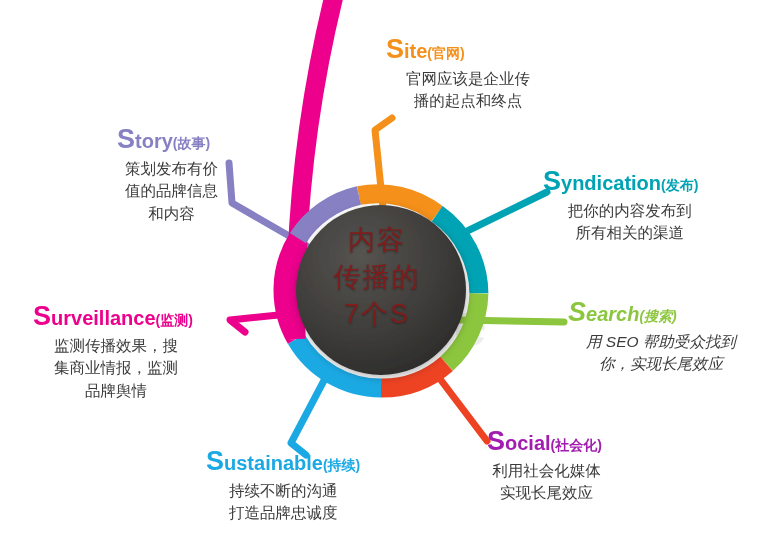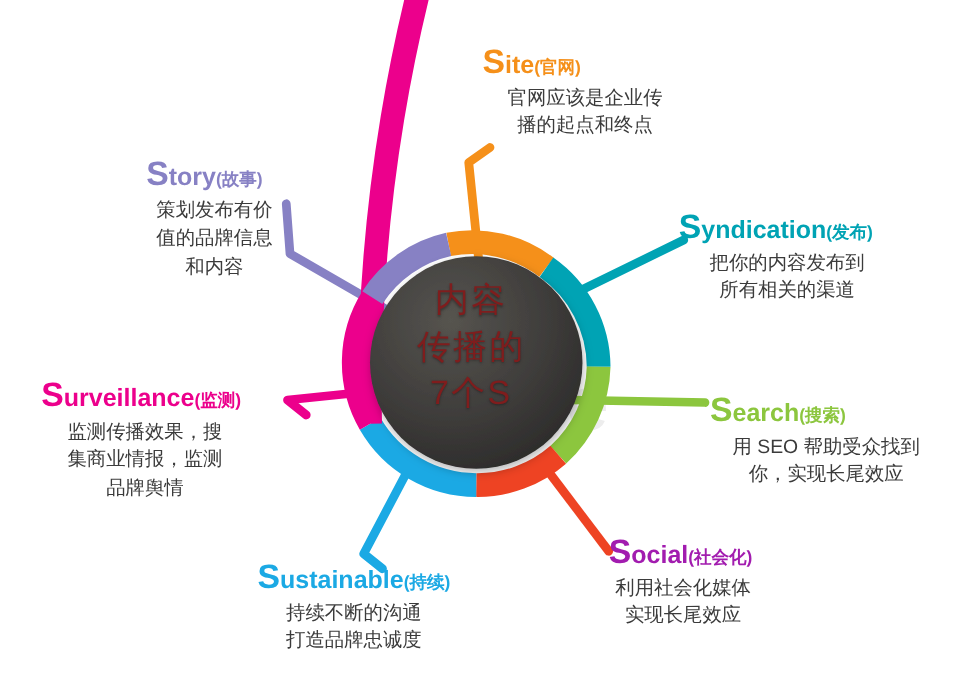--- a/index.html
+++ b/index.html
@@ -28,21 +28,21 @@
     color:#3b3b3b;font-size:15.5px;line-height:1.45;
     white-space:pre-line;
     font-family:"Liberation Sans","DejaVu Sans",sans-serif;
     text-align:center;
   }
   
   #lbl-site{left:386px;top:36px;}
   #lbl-site .desc{margin-left:20px;margin-top:5px;}
   #lbl-syndication{left:543px;top:168px;}
   #lbl-syndication .desc{margin-left:18px;margin-top:5px;}
-  #lbl-search{left:568px;top:315px;}
+  #lbl-search{left:568px;top:299px;font-style:italic;}
   #lbl-search .desc{margin-left:18px;margin-top:5px;}
   #lbl-social{left:487px;top:428px;}
   #lbl-social .desc{margin-left:4px;margin-top:5px;}
   #lbl-sustainable{left:206px;top:448px;}
   #lbl-sustainable .desc{margin-top:5px;}
   #lbl-surveillance{left:33px;top:303px;}
   #lbl-surveillance .desc{margin-left:6px;margin-top:5px;}
   #lbl-story{left:93px;top:126px;margin-left:24px;}
   #lbl-story .desc{margin-left:8px;margin-top:5px;}
 

